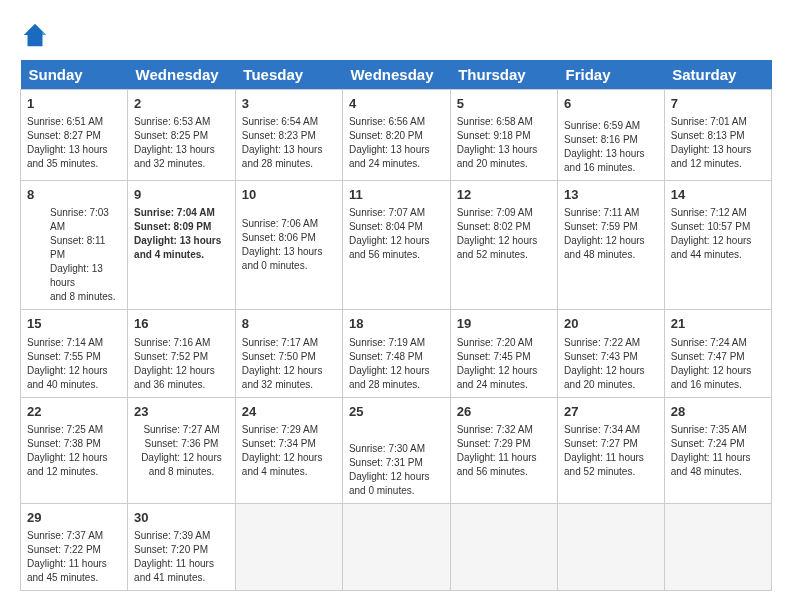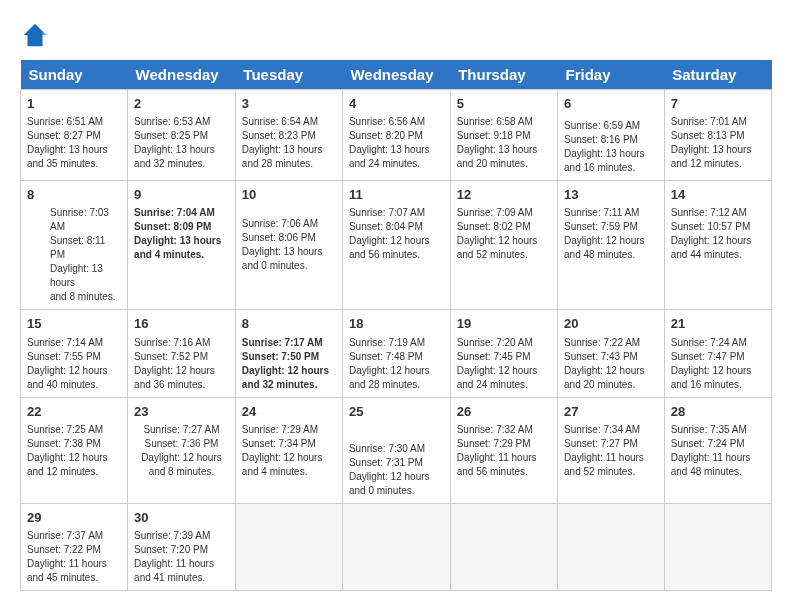--- a/index.html
+++ b/index.html
@@ -234,21 +234,21 @@
         </td>
         <td>
           <span class="day-number">16</span>
           <div class="day-info" style="white-space: pre-line;">Sunrise: 7:16 AM
 Sunset: 7:52 PM
 Daylight: 12 hours
 and 36 minutes.</div>
         </td>
         <td>
           <span class="day-number">8</span>
-          <div class="day-info" style="white-space: pre-line; font-weight: bold;">Sunrise: 7:17 AM
+          <div class="day-info" style="white-space: pre-line;">Sunrise: 7:17 AM
 Sunset: 7:50 PM
 Daylight: 12 hours
 and 32 minutes.</div>
         </td>
         <td>
           <span class="day-number">18</span>
           <div class="day-info" style="white-space: pre-line;">Sunrise: 7:19 AM
 Sunset: 7:48 PM
 Daylight: 12 hours
 and 28 minutes.</div>

